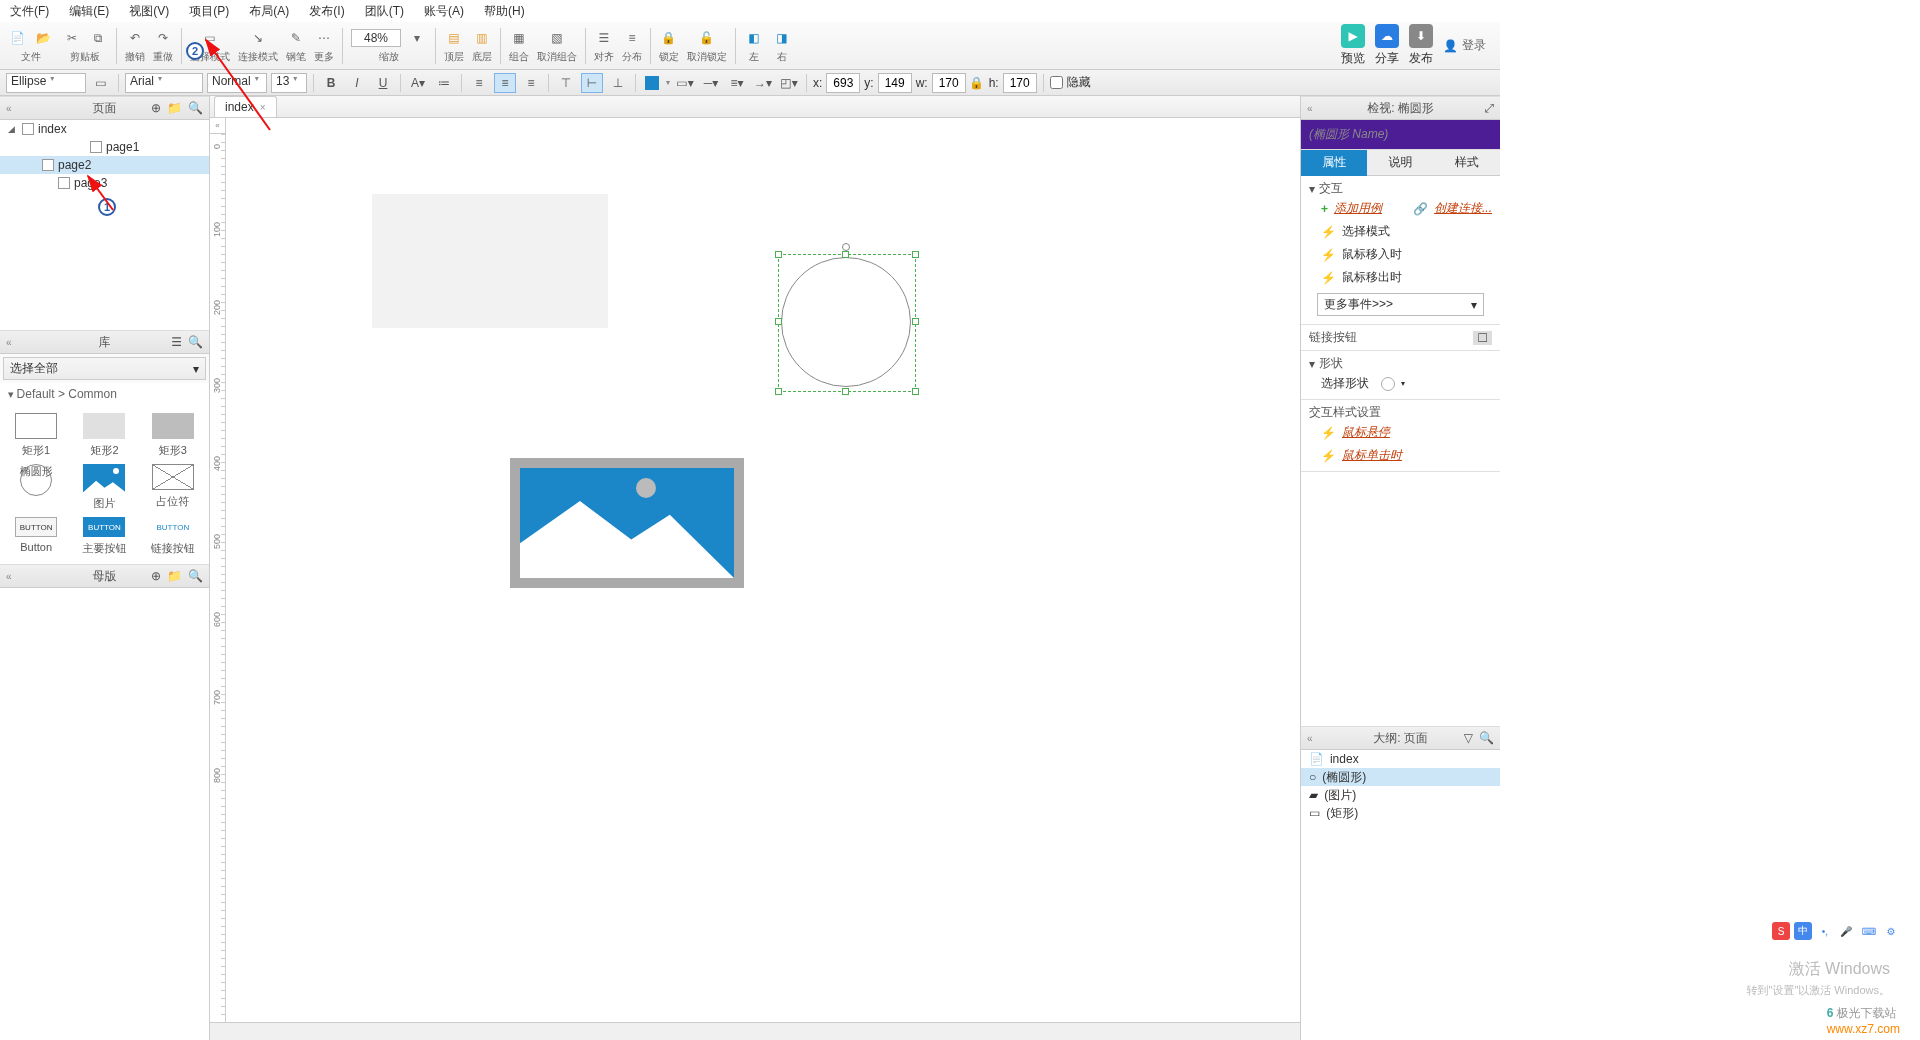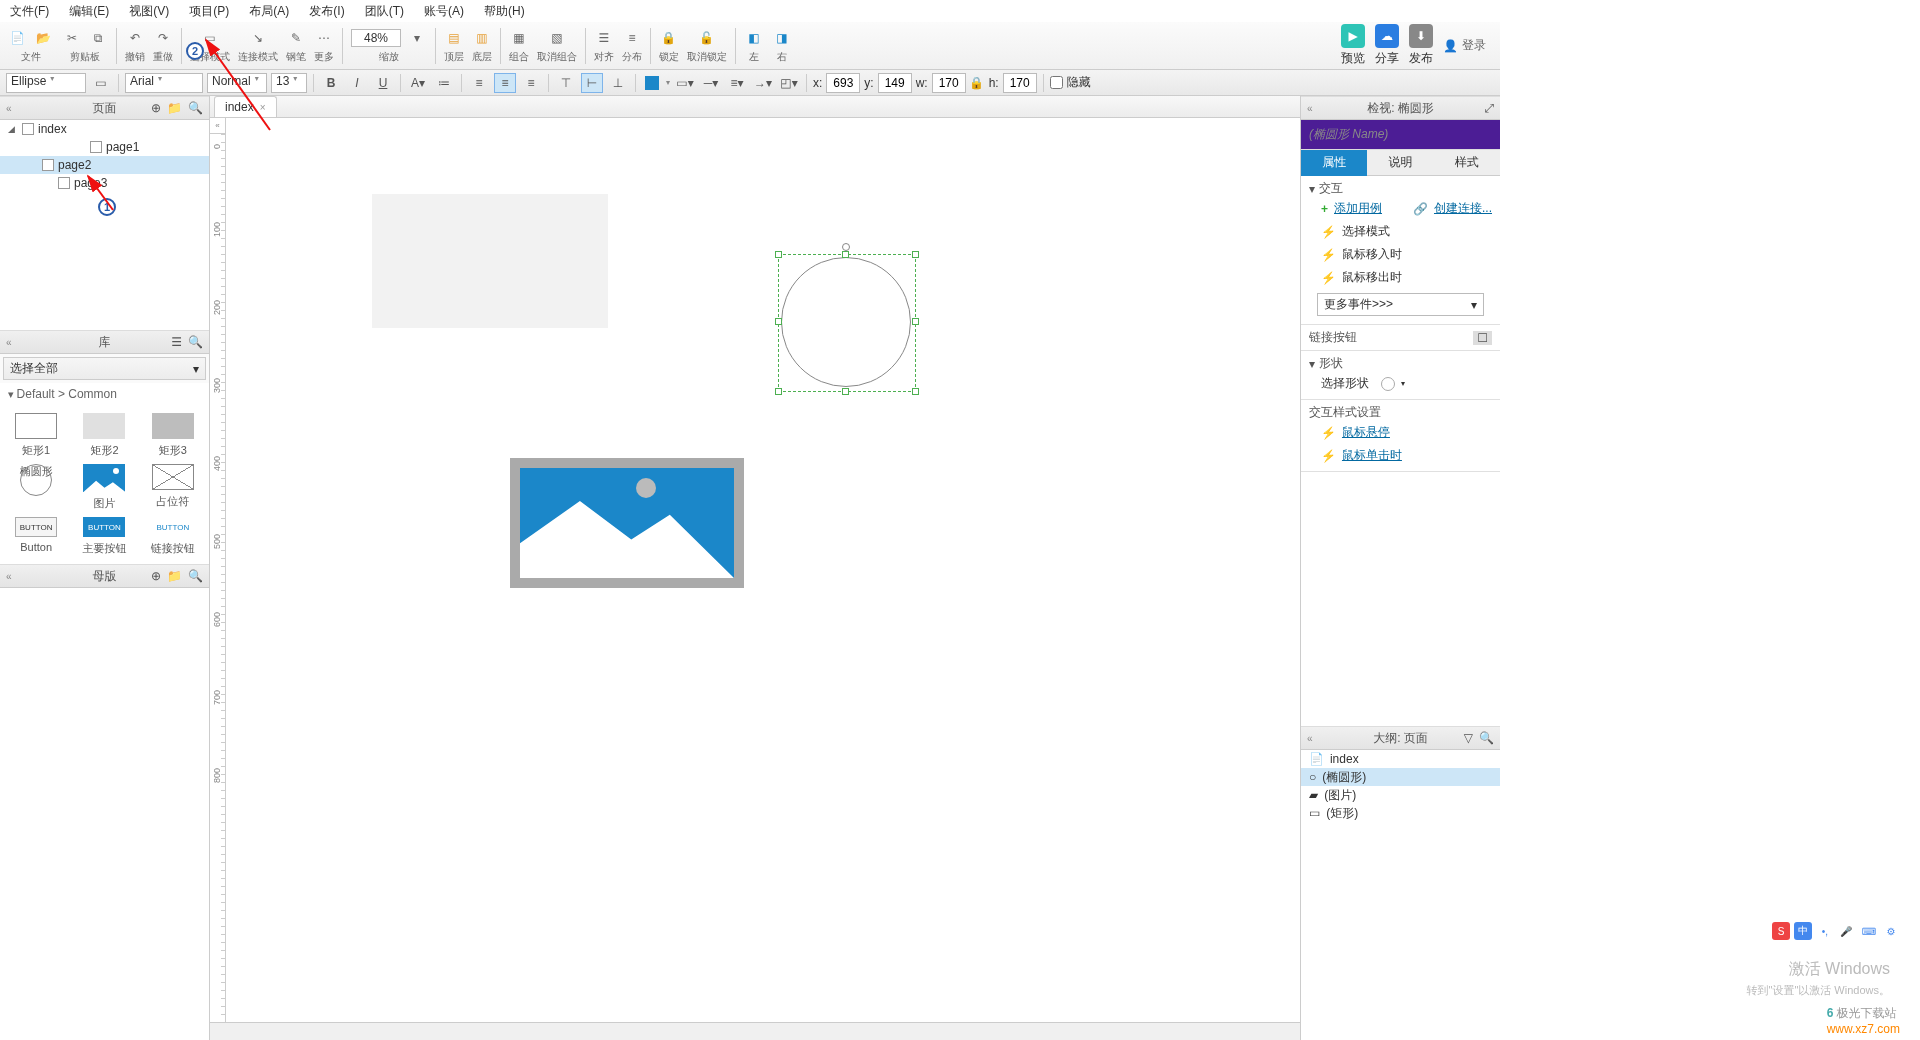--- a/index.html
+++ b/index.html
@@ -91,21 +91,21 @@
 
 .rightcol { width: 200px; display: flex; flex-direction: column; border-left: 1px solid #ccc; background: #fafafa; }
 .inspector-name { padding: 6px 8px; font-style: italic; color: #888; background: #4c1d95; border-bottom: 1px solid #ddd; }
 .insp-tabs { display: flex; }
 .insp-tab { flex: 1; text-align: center; padding: 4px 0; background: #eee; border-bottom: 1px solid #ccc; }
 .insp-tab.active { background: #1b87c9; color: #fff; border-bottom-color: #1b87c9; }
 .insp-body { flex: 1; background: #fff; overflow: auto; }
 .insp-sec { border-bottom: 1px solid #e0e0e0; padding: 4px 8px; }
 .insp-sec .hdr { color: #555; display: flex; align-items: center; gap: 4px; }
 .insp-sec .row { display: flex; align-items: center; gap: 6px; padding: 3px 0 3px 12px; }
-.link { color: #0369a1; text-decoration: underline; }
+.link { color: #c2410c; text-decoration: underline; font-style: italic; }
 .green-plus { color: #3a3; font-weight: bold; }
 .moreevt { border: 1px solid #bbb; background: #fff; padding: 2px 6px; margin: 4px 8px; display: flex; align-items: center; }
 .outline { flex: 0 0 auto; background: #fff; }
 .outline .row { height: 18px; display: flex; align-items: center; padding-left: 8px; gap: 6px; }
 .outline .row.sel { background: #cde6f7; }
 
 
 .watermark { position: fixed; right: 30px; bottom: 60px; color: #bbb; font-size: 16px; pointer-events: none; }
 .watermark2 { position: fixed; right: 30px; bottom: 42px; color: #bbb; font-size: 11px; pointer-events: none; }
 .logo2 { position: fixed; right: 20px; bottom: 4px; color: #999; font-size: 11px; pointer-events: none; }

